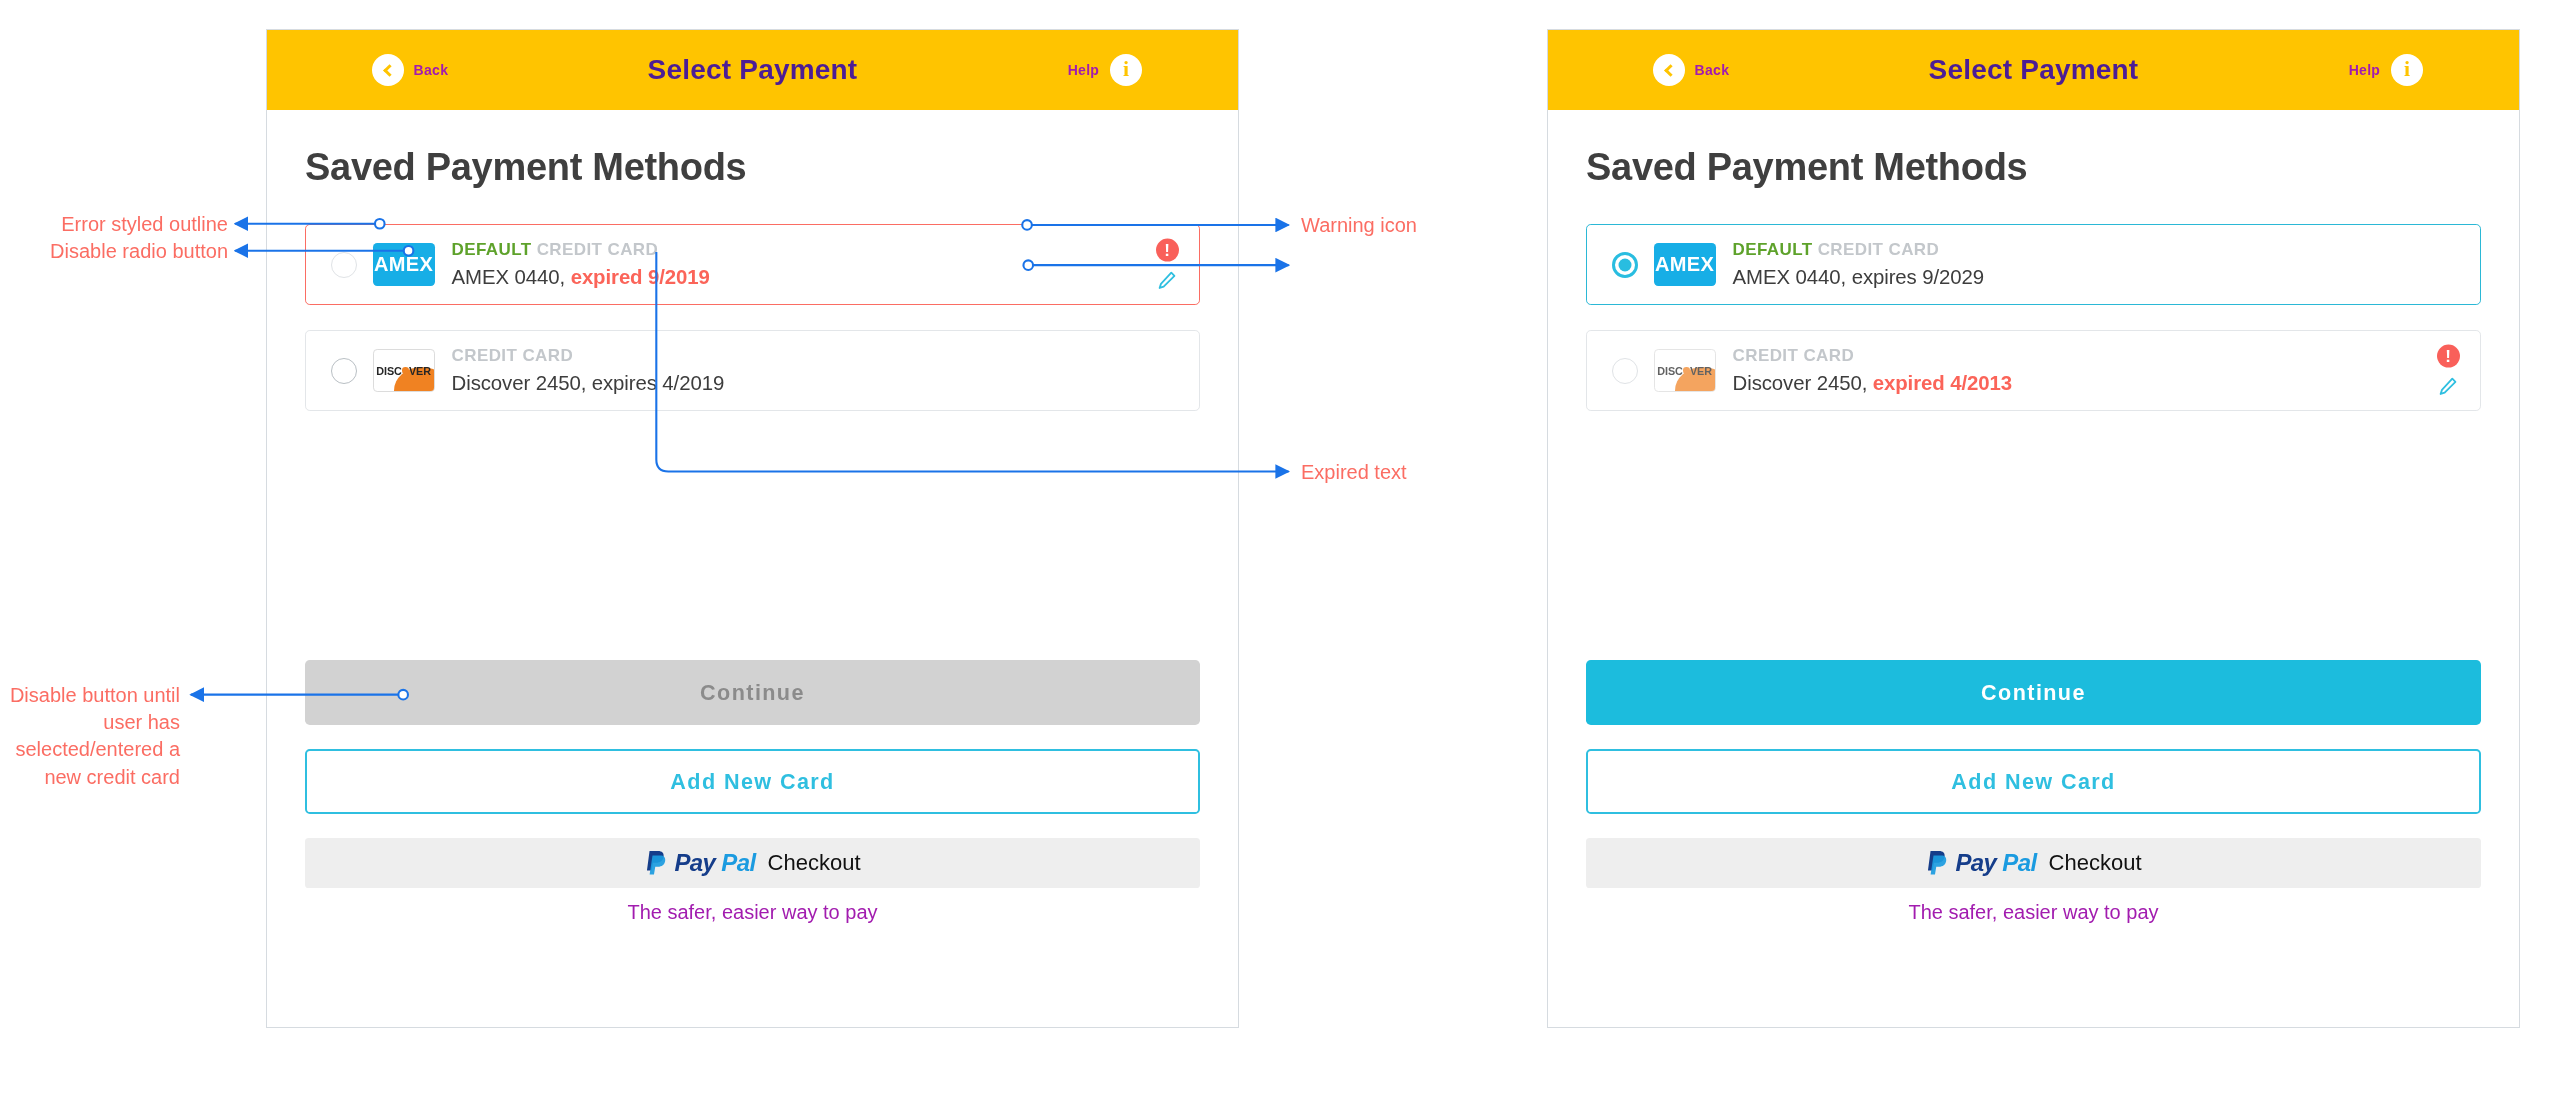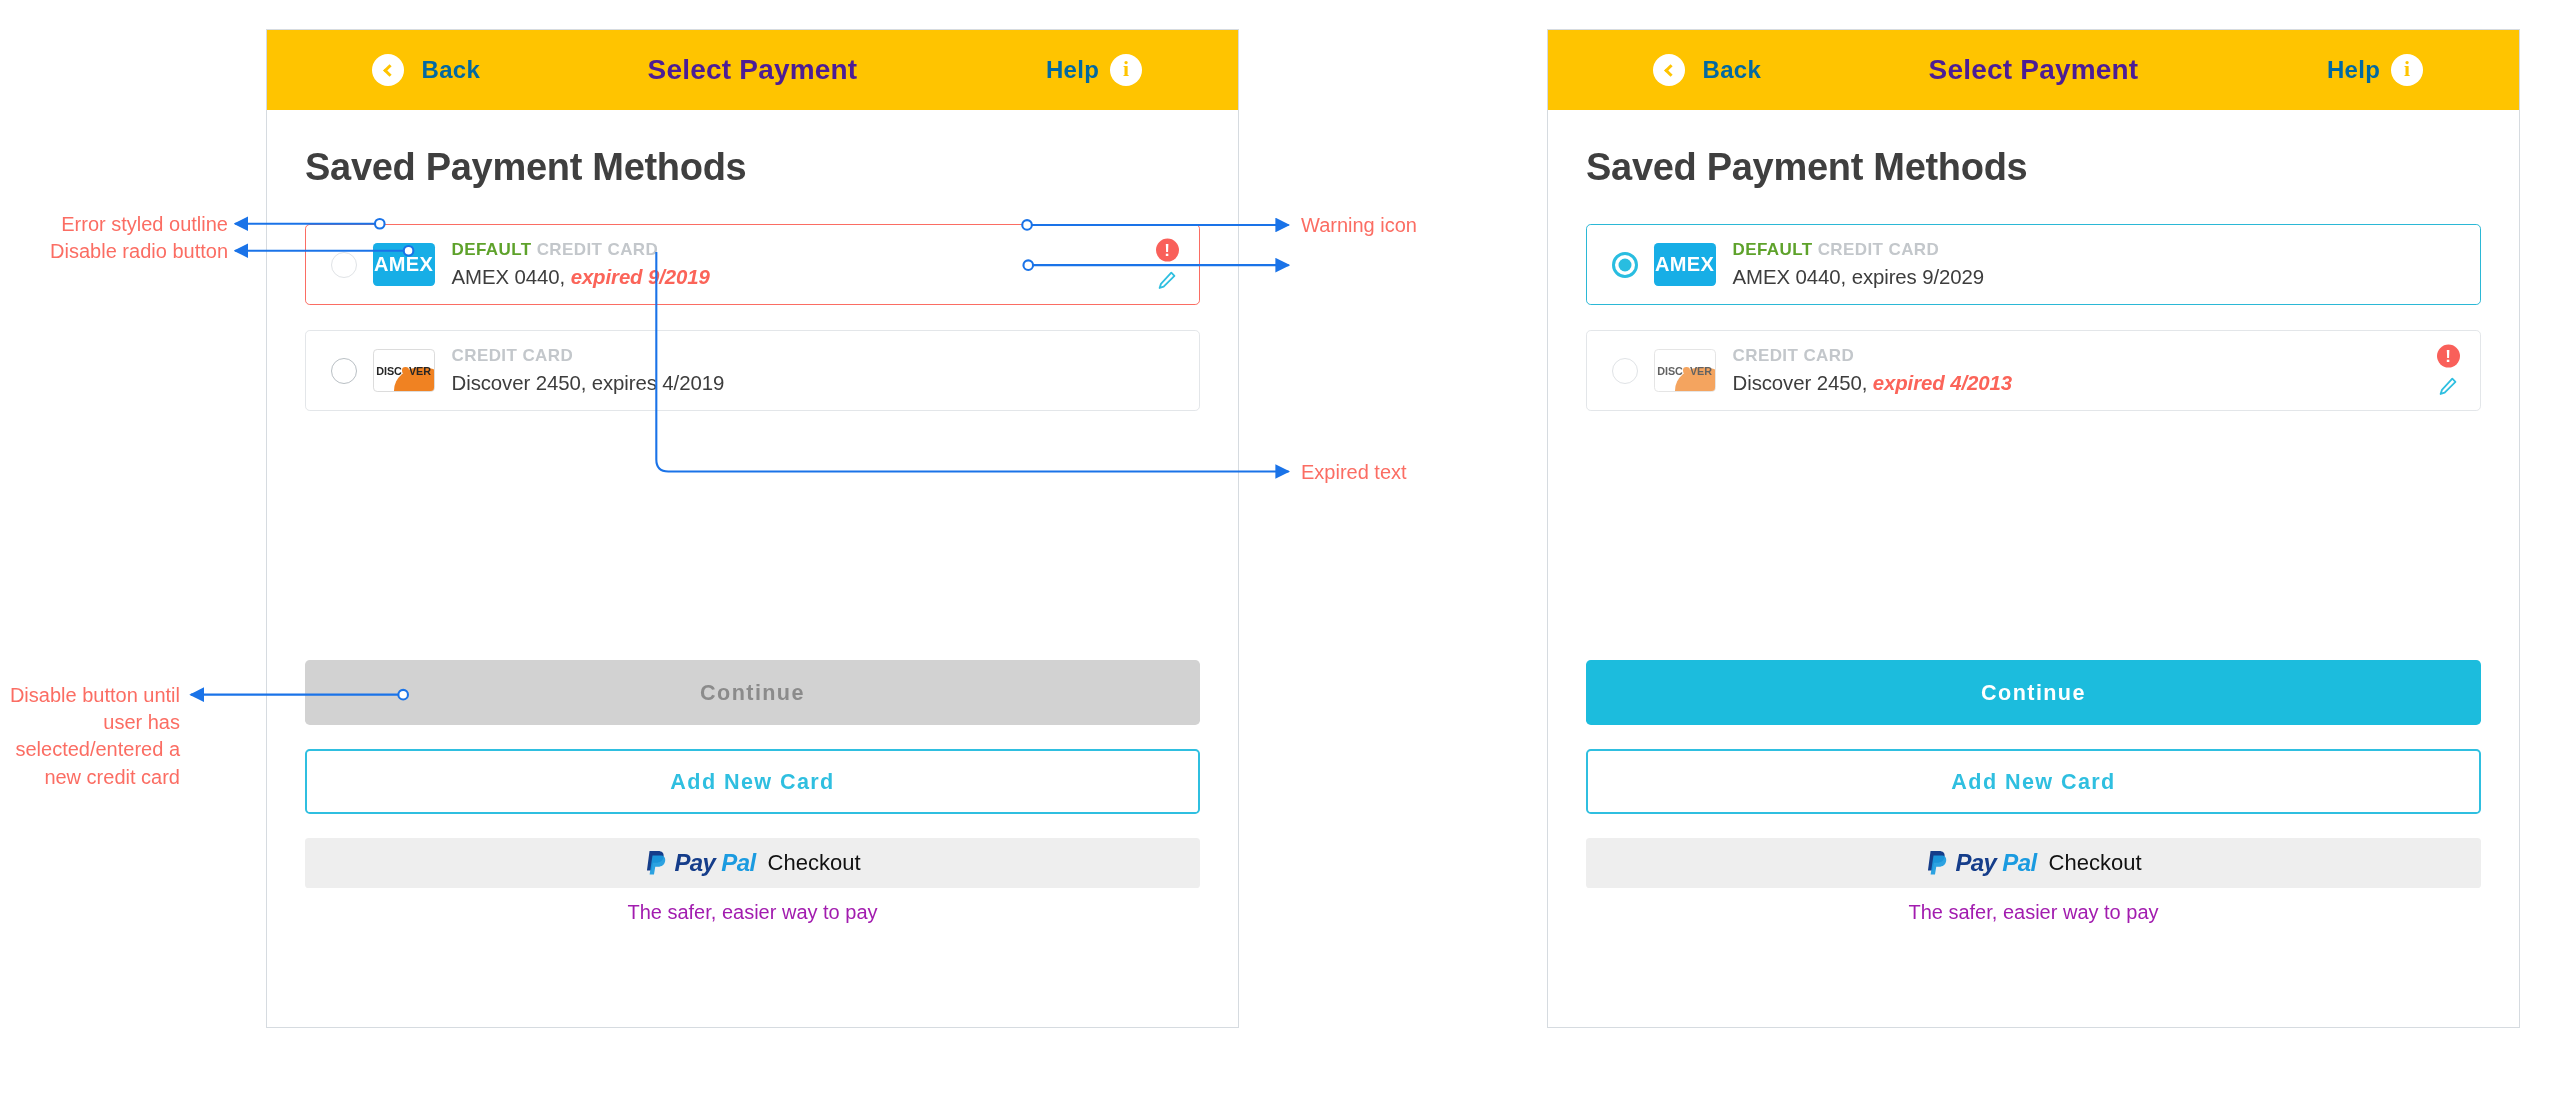--- a/index.html
+++ b/index.html
@@ -39,23 +39,22 @@
     display: flex; align-items: center; justify-content: center;
   }
   .chev {
     width: 9px; height: 9px;
     border-left: 3px solid #ffc400;
     border-bottom: 3px solid #ffc400;
     transform: rotate(45deg);
     margin-left: 3px;
   }
   .back-label, .help-label {
-    color: #0369a1; font-size: 24px; font-weight: 700;
+    color: #a21caf; font-size: 14px; font-weight: 700;
     letter-spacing: 0.3px;
-    margin-left: 8px;
   }
   .appbar-title {
     position: absolute; left: 0; right: 0; top: 50%;
     transform: translateY(-50%);
     text-align: center;
     color: #4c1d95; font-size: 28px; font-weight: 700;
     letter-spacing: 0.2px;
   }
   .help-group {
     position: absolute; right: 96px; top: 50%;
@@ -138,21 +137,21 @@
   .brand.faded { opacity: .72; }
 
   .card-text { margin-left: 17px; line-height: 1.18; }
   .line-top { font-size: 17px; font-weight: 700; letter-spacing: 0.4px; }
   .tag-default { color: #5ea22b; }
   .tag-type    { color: #c3c7cb; }
   .line-bot {
     margin-top: 5.4px;
     font-size: 20.4px; color: #3d3d3d; letter-spacing: -0.1px;
   }
-  .line-bot .expired { color: #fb6459; font-weight: 700; font-style: italic; }
+  .line-bot .expired { color: #fb6459; font-weight: 700; }
   .dim .line-bot { color: #8e9396; }
 
   .row-icons {
     position: absolute; right: 20.4px; top: 50%;
     transform: translateY(-50%);
     display: flex; flex-direction: column; align-items: center; gap: 8.4px;
   }
   .warn-icon {
     width: 23px; height: 23px; border-radius: 50%;
     background: #f9605a;

